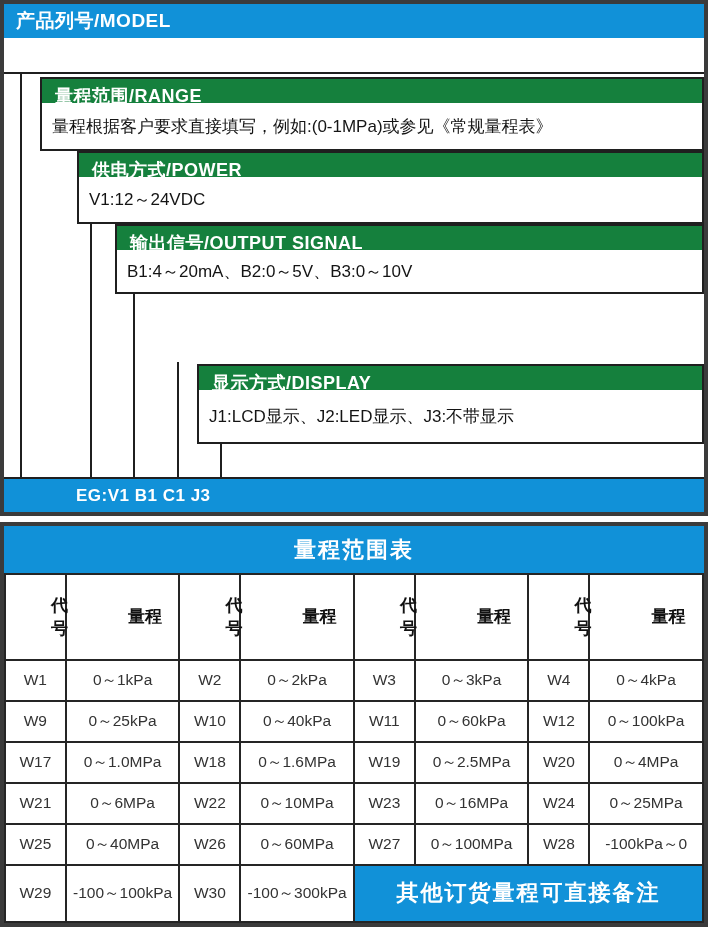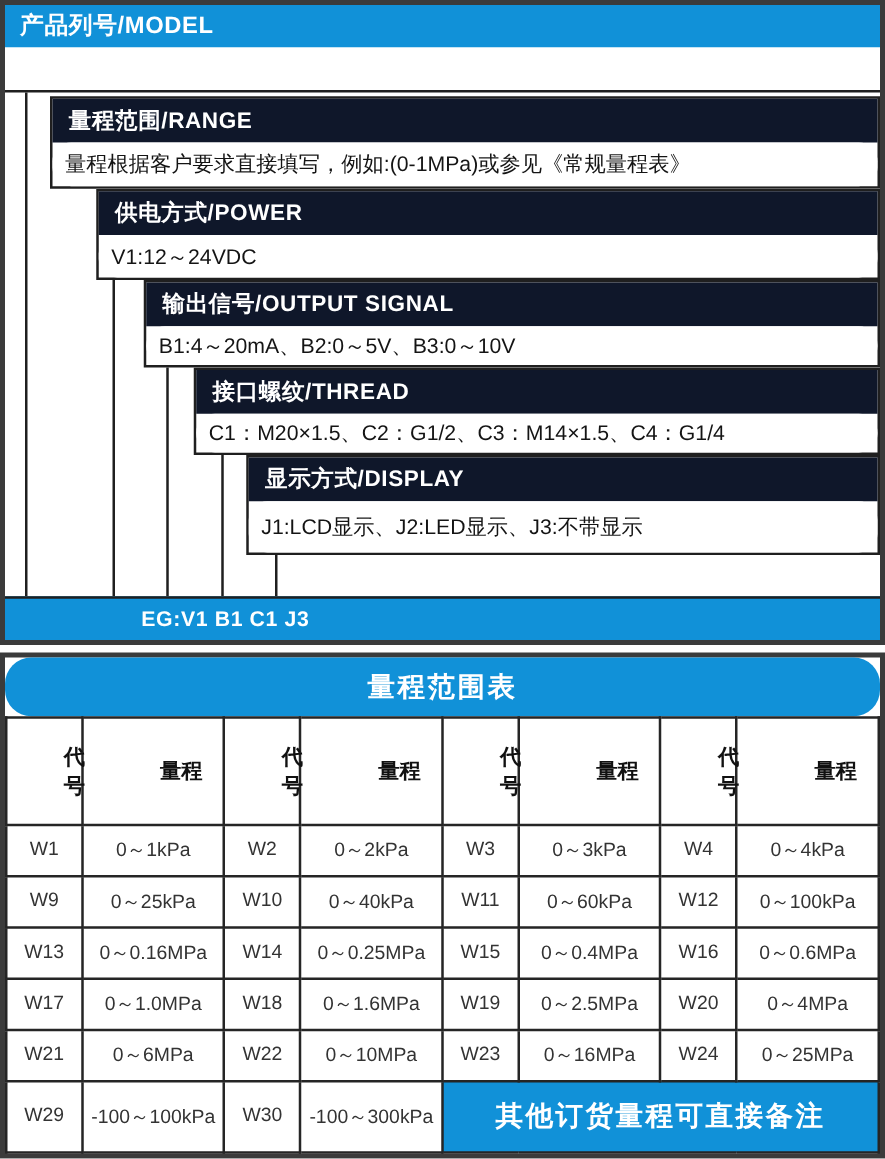--- a/index.html
+++ b/index.html
@@ -31,44 +31,44 @@
   .level-box{
     position:absolute; right:0; border:2px solid #1f1f1f;
     display:flex; flex-direction:column; background:#fff;
   }
   .lv0{ left:36px;  top:73px;  height:74px; }
   .lv1{ left:73px;  top:147px; height:73px; }
   .lv2{ left:111px; top:220px; height:70px; }
   .lv3{ left:151px; top:290px; height:70px; }
   .lv4{ left:193px; top:360px; height:80px; }
   .level-title{
-    height:35px; line-height:34px; background:#0f172a; color:#fff;
+    height:24px; line-height:34px; background:#15803d; color:#fff;
     font-weight:bold; font-size:18px; padding-left:13px; letter-spacing:0.5px;
     flex:0 0 auto;
   }
   .level-content{
     flex:1; display:flex; align-items:center; padding-left:10px;
-    font-size:17px; color:#141414; background:#fff; white-space:nowrap;border-radius:15px;
+    font-size:17px; color:#141414; background:#fff; white-space:nowrap;
   }
   .eg-bar{
     position:absolute; left:0; right:0; top:473px; height:35px;
     background:#1191d8; border-top:2px solid #1f1f1f;
     color:#fff; font-weight:bold; font-size:17px; line-height:33px;
-    padding-left:109px; letter-spacing:0.5px;
+    padding-left:72px; letter-spacing:0.5px;
   }
 
   
   .table-panel{
     position:absolute; left:0; top:522px; width:708px; height:405px;
     border:4px solid #3b3b3b; background:#fff;
     display:flex; flex-direction:column;
   }
   .table-title{
     flex:0 0 47px; background:#1191d8; color:#fff; font-weight:bold;
-    font-size:22px; text-align:center; line-height:47px; letter-spacing:2px;border-radius:21px;
+    font-size:22px; text-align:center; line-height:47px; letter-spacing:2px;
   }
   table.range-table{
     flex:1; width:100%; border-collapse:collapse; table-layout:fixed;
     height:350px;
   }
   .range-table th, .range-table td{
     border:2px solid #252525; text-align:center; vertical-align:middle;
     background:#fff;
   }
   .range-table th{ font-size:17px; font-weight:bold; color:#111;padding-left:45px; }
@@ -106,24 +106,20 @@
     <div class="level-box lv1">
       <div class="level-title">供电方式/POWER</div>
       <div class="level-content">V1:12～24VDC</div>
     </div>
 
     <div class="level-box lv2">
       <div class="level-title">输出信号/OUTPUT SIGNAL</div>
       <div class="level-content">B1:4～20mA、B2:0～5V、B3:0～10V</div>
     </div>
 
-    <div class="level-box lv3">
-      <div class="level-title">接口螺纹/THREAD</div>
-      <div class="level-content">C1：M20×1.5、C2：G1/2、C3：M14×1.5、C4：G1/4</div>
-    </div>
 
     <div class="level-box lv4">
       <div class="level-title">显示方式/DISPLAY</div>
       <div class="level-content">J1:LCD显示、J2:LED显示、J3:不带显示</div>
     </div>
 
     <div class="eg-bar">EG:V1 B1 C1 J3</div>
   </div>
 
   <div class="table-panel">
@@ -164,50 +160,50 @@
             <td>W9</td>
             <td>0～25kPa</td>
             <td>W10</td>
             <td>0～40kPa</td>
             <td>W11</td>
             <td>0～60kPa</td>
             <td>W12</td>
             <td>0～100kPa</td>
           </tr>
           <tr>
-            <td>W13</td>
-            <td>0～0.16MPa</td>
-            <td>W14</td>
-            <td>0～0.25MPa</td>
-            <td>W15</td>
-            <td>0～0.4MPa</td>
-            <td>W16</td>
-            <td>0～0.6MPa</td>
-          </tr>
-          <tr>
             <td>W17</td>
             <td>0～1.0MPa</td>
             <td>W18</td>
             <td>0～1.6MPa</td>
             <td>W19</td>
             <td>0～2.5MPa</td>
             <td>W20</td>
             <td>0～4MPa</td>
           </tr>
           <tr>
             <td>W21</td>
             <td>0～6MPa</td>
             <td>W22</td>
             <td>0～10MPa</td>
             <td>W23</td>
             <td>0～16MPa</td>
             <td>W24</td>
             <td>0～25MPa</td>
           </tr>
           <tr>
+            <td>W25</td>
+            <td>0～40MPa</td>
+            <td>W26</td>
+            <td>0～60MPa</td>
+            <td>W27</td>
+            <td>0～100MPa</td>
+            <td>W28</td>
+            <td>-100kPa～0</td>
+          </tr>
+          <tr>
             <td>W29</td>
             <td>-100～100kPa</td>
             <td>W30</td>
             <td>-100～300kPa</td>
             <td colspan="4" class="note-cell">其他订货量程可直接备注</td>
           </tr>
         </tbody>
     </table>
   </div>
 

